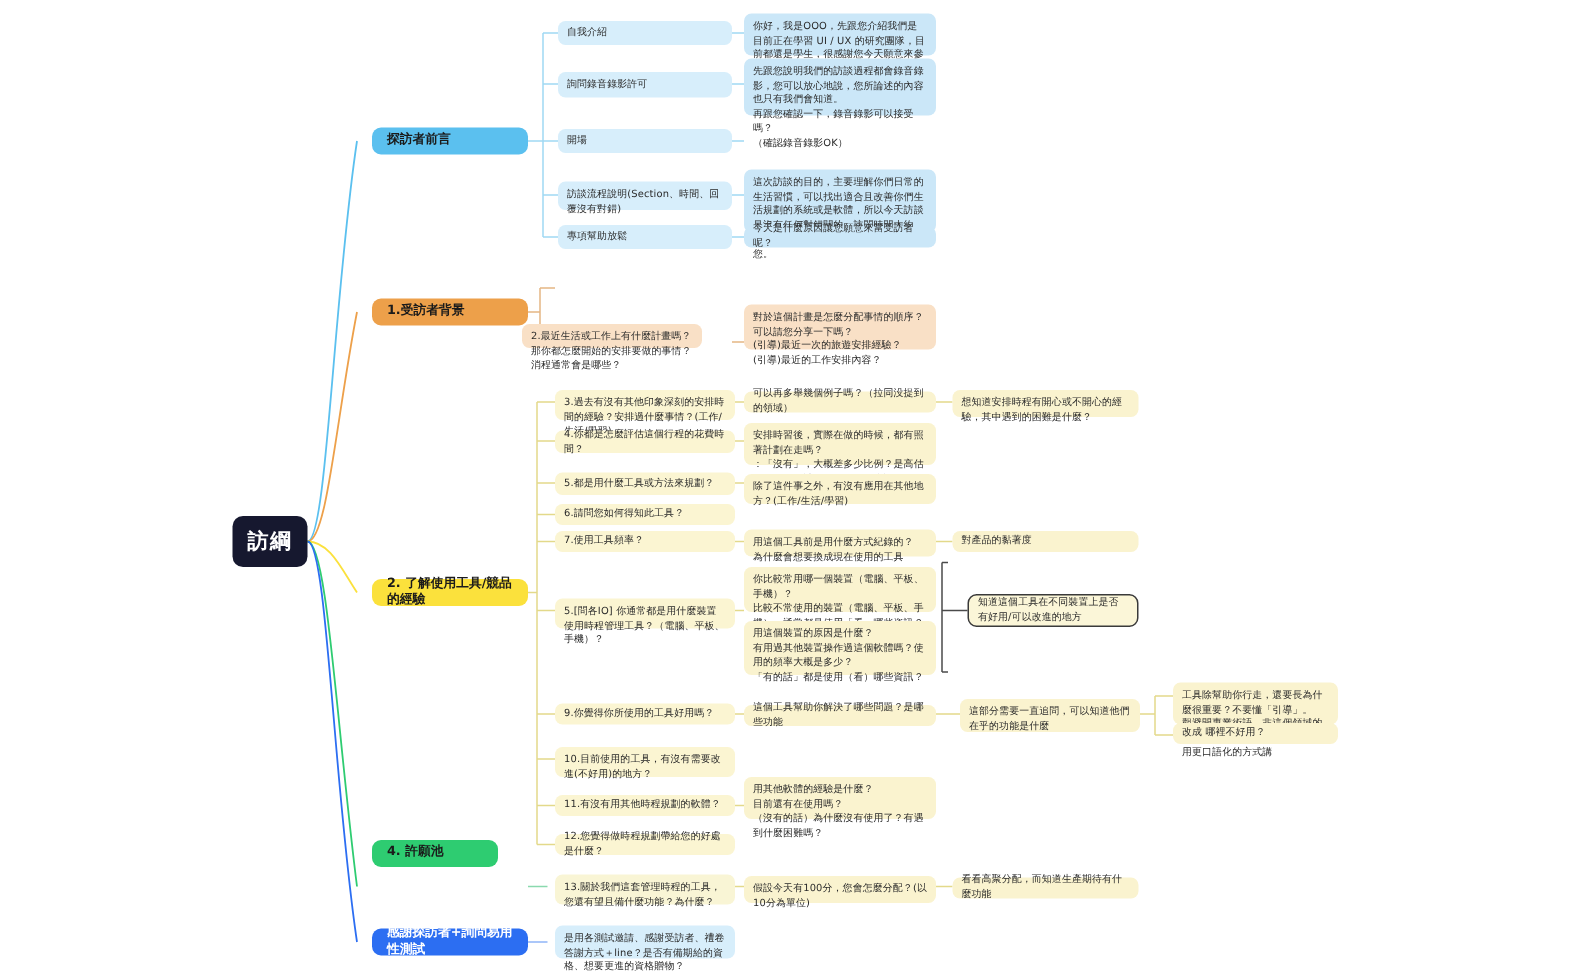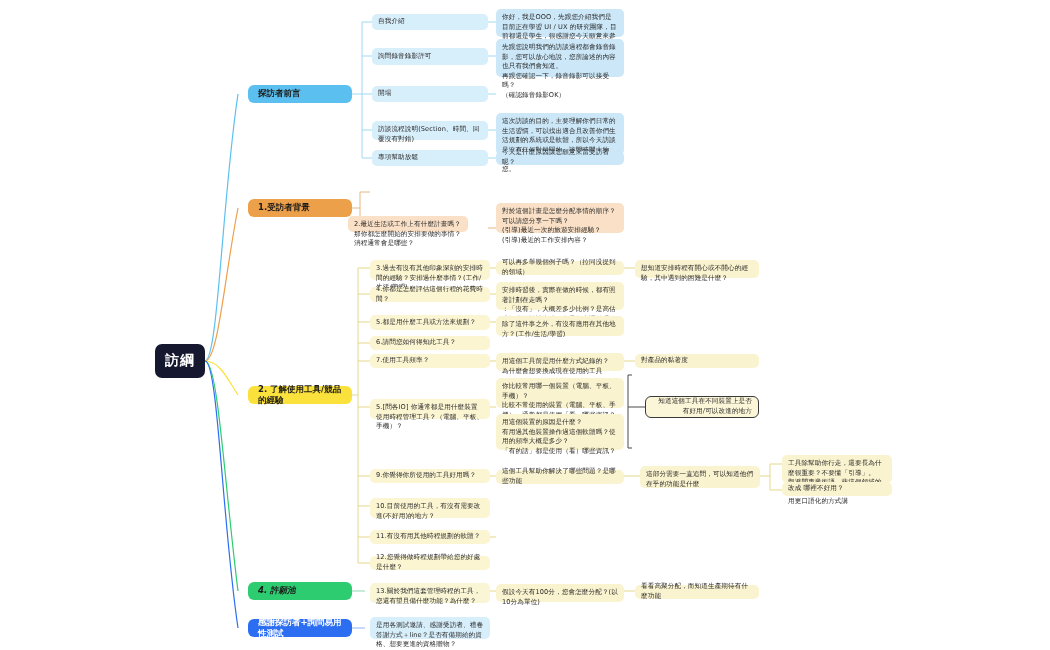--- a/index.html
+++ b/index.html
@@ -52,21 +52,21 @@
   .card.c-orange {background:#f9e0c6;}
   .card.c-yellow {background:#fbf5d2;}
   .card.c-yellow2{background:#faf3cf;}
   .card.c-green  {background:#f9f5d5;}
 
   .card.outline{
     background:#fbf6d8;
     border:1px solid #3a3a3a;
     border-radius:6px;
     justify-content:center;
-    text-align:right;
+    text-align:left;
   }
   .top{align-items:flex-start;}
 </style>
 </head>
 <body>
 
 <div id="canvas">
 
   <svg class="links" viewBox="0 0 1050 650">
 
@@ -178,30 +178,33 @@
   <div class="node card c-yellow2 top" style="left:496px;top:316px;width:128px;height:20px;">除了這件事之外，有沒有應用在其他地方？(工作/生活/學習)</div>
   <div class="node card c-yellow2 top" style="left:496px;top:353px;width:128px;height:18px;">用這個工具前是用什麼方式紀錄的？
 為什麼會想要換成現在使用的工具</div>
   <div class="node card c-yellow2 top" style="left:496px;top:378px;width:128px;height:30px;">你比較常用哪一個裝置（電腦、平板、手機）？
 比較不常使用的裝置（電腦、平板、手機），通常都是使用「看」哪些資訊？
 這個裝置有好用還不好用的地方嗎？</div>
   <div class="node card c-yellow2 top" style="left:496px;top:414px;width:128px;height:36px;">用這個裝置的原因是什麼？
 有用過其他裝置操作過這個軟體嗎？使用的頻率大概是多少？
 「有的話」都是使用（看）哪些資訊？</div>
   <div class="node card c-yellow2" style="left:496px;top:470px;width:128px;height:14px;">這個工具幫助你解決了哪些問題？是哪些功能</div>
+  <div class="node card c-yellow2 top" style="left:496px;top:518px;width:128px;height:28px;">用其他軟體的經驗是什麼？
+目前還有在使用嗎？
+（沒有的話）為什麼沒有使用了？有遇到什麼困難嗎？</div>
 
   <div class="node card c-yellow2 top" style="left:635px;top:260px;width:124px;height:18px;">想知道安排時程有開心或不開心的經驗，其中遇到的困難是什麼？</div>
   <div class="node card c-yellow2" style="left:635px;top:354px;width:124px;height:14px;">對產品的黏著度</div>
   <div class="node card outline" style="left:645px;top:396px;width:114px;height:22px;">知道這個工具在不同裝置上是否有好用/可以改進的地方</div>
   <div class="node card c-yellow2 top" style="left:640px;top:466px;width:120px;height:22px;">這部分需要一直追問，可以知道他們在乎的功能是什麼</div>
   <div class="node card c-yellow2 top" style="left:782px;top:455px;width:110px;height:28px;">工具除幫助你行走，還要長為什麼很重要？不要懂「引導」。
 觀避開專業術語，非這個領域的人可能會聽不懂。真實探訪時要用更口語化的方式講</div>
   <div class="node card c-yellow2" style="left:782px;top:482px;width:110px;height:14px;">改成 哪裡不好用？</div>
 
-  <div class="node pill green" style="left:248px;top:582px;width:104px;height:18px;font-style:italic;">4. 許願池</div>
+  <div class="node pill green" style="left:248px;top:560px;width:84px;height:18px;">4. 許願池</div>
   <div class="node card c-green top" style="left:370px;top:583px;width:120px;height:20px;">13.關於我們這套管理時程的工具，您還有望且備什麼功能？為什麼？</div>
   <div class="node card c-yellow2 top" style="left:496px;top:584px;width:128px;height:18px;">假設今天有100分，您會怎麼分配？(以10分為單位)</div>
   <div class="node card c-yellow2" style="left:635px;top:585px;width:124px;height:14px;">看看高聚分配，而知道生產期待有什麼功能</div>
 
   <div class="node pill royal" style="left:248px;top:619px;width:104px;height:18px;">感謝探訪者+詢問易用性測試</div>
   <div class="node card c-blue-l top" style="left:370px;top:617px;width:120px;height:22px;">是用各測試邀請、感謝受訪者、禮卷答謝方式＋line？是否有備期給的資格、想要更進的資格贈物？</div>
 
 </div>
 
 </body></html>

